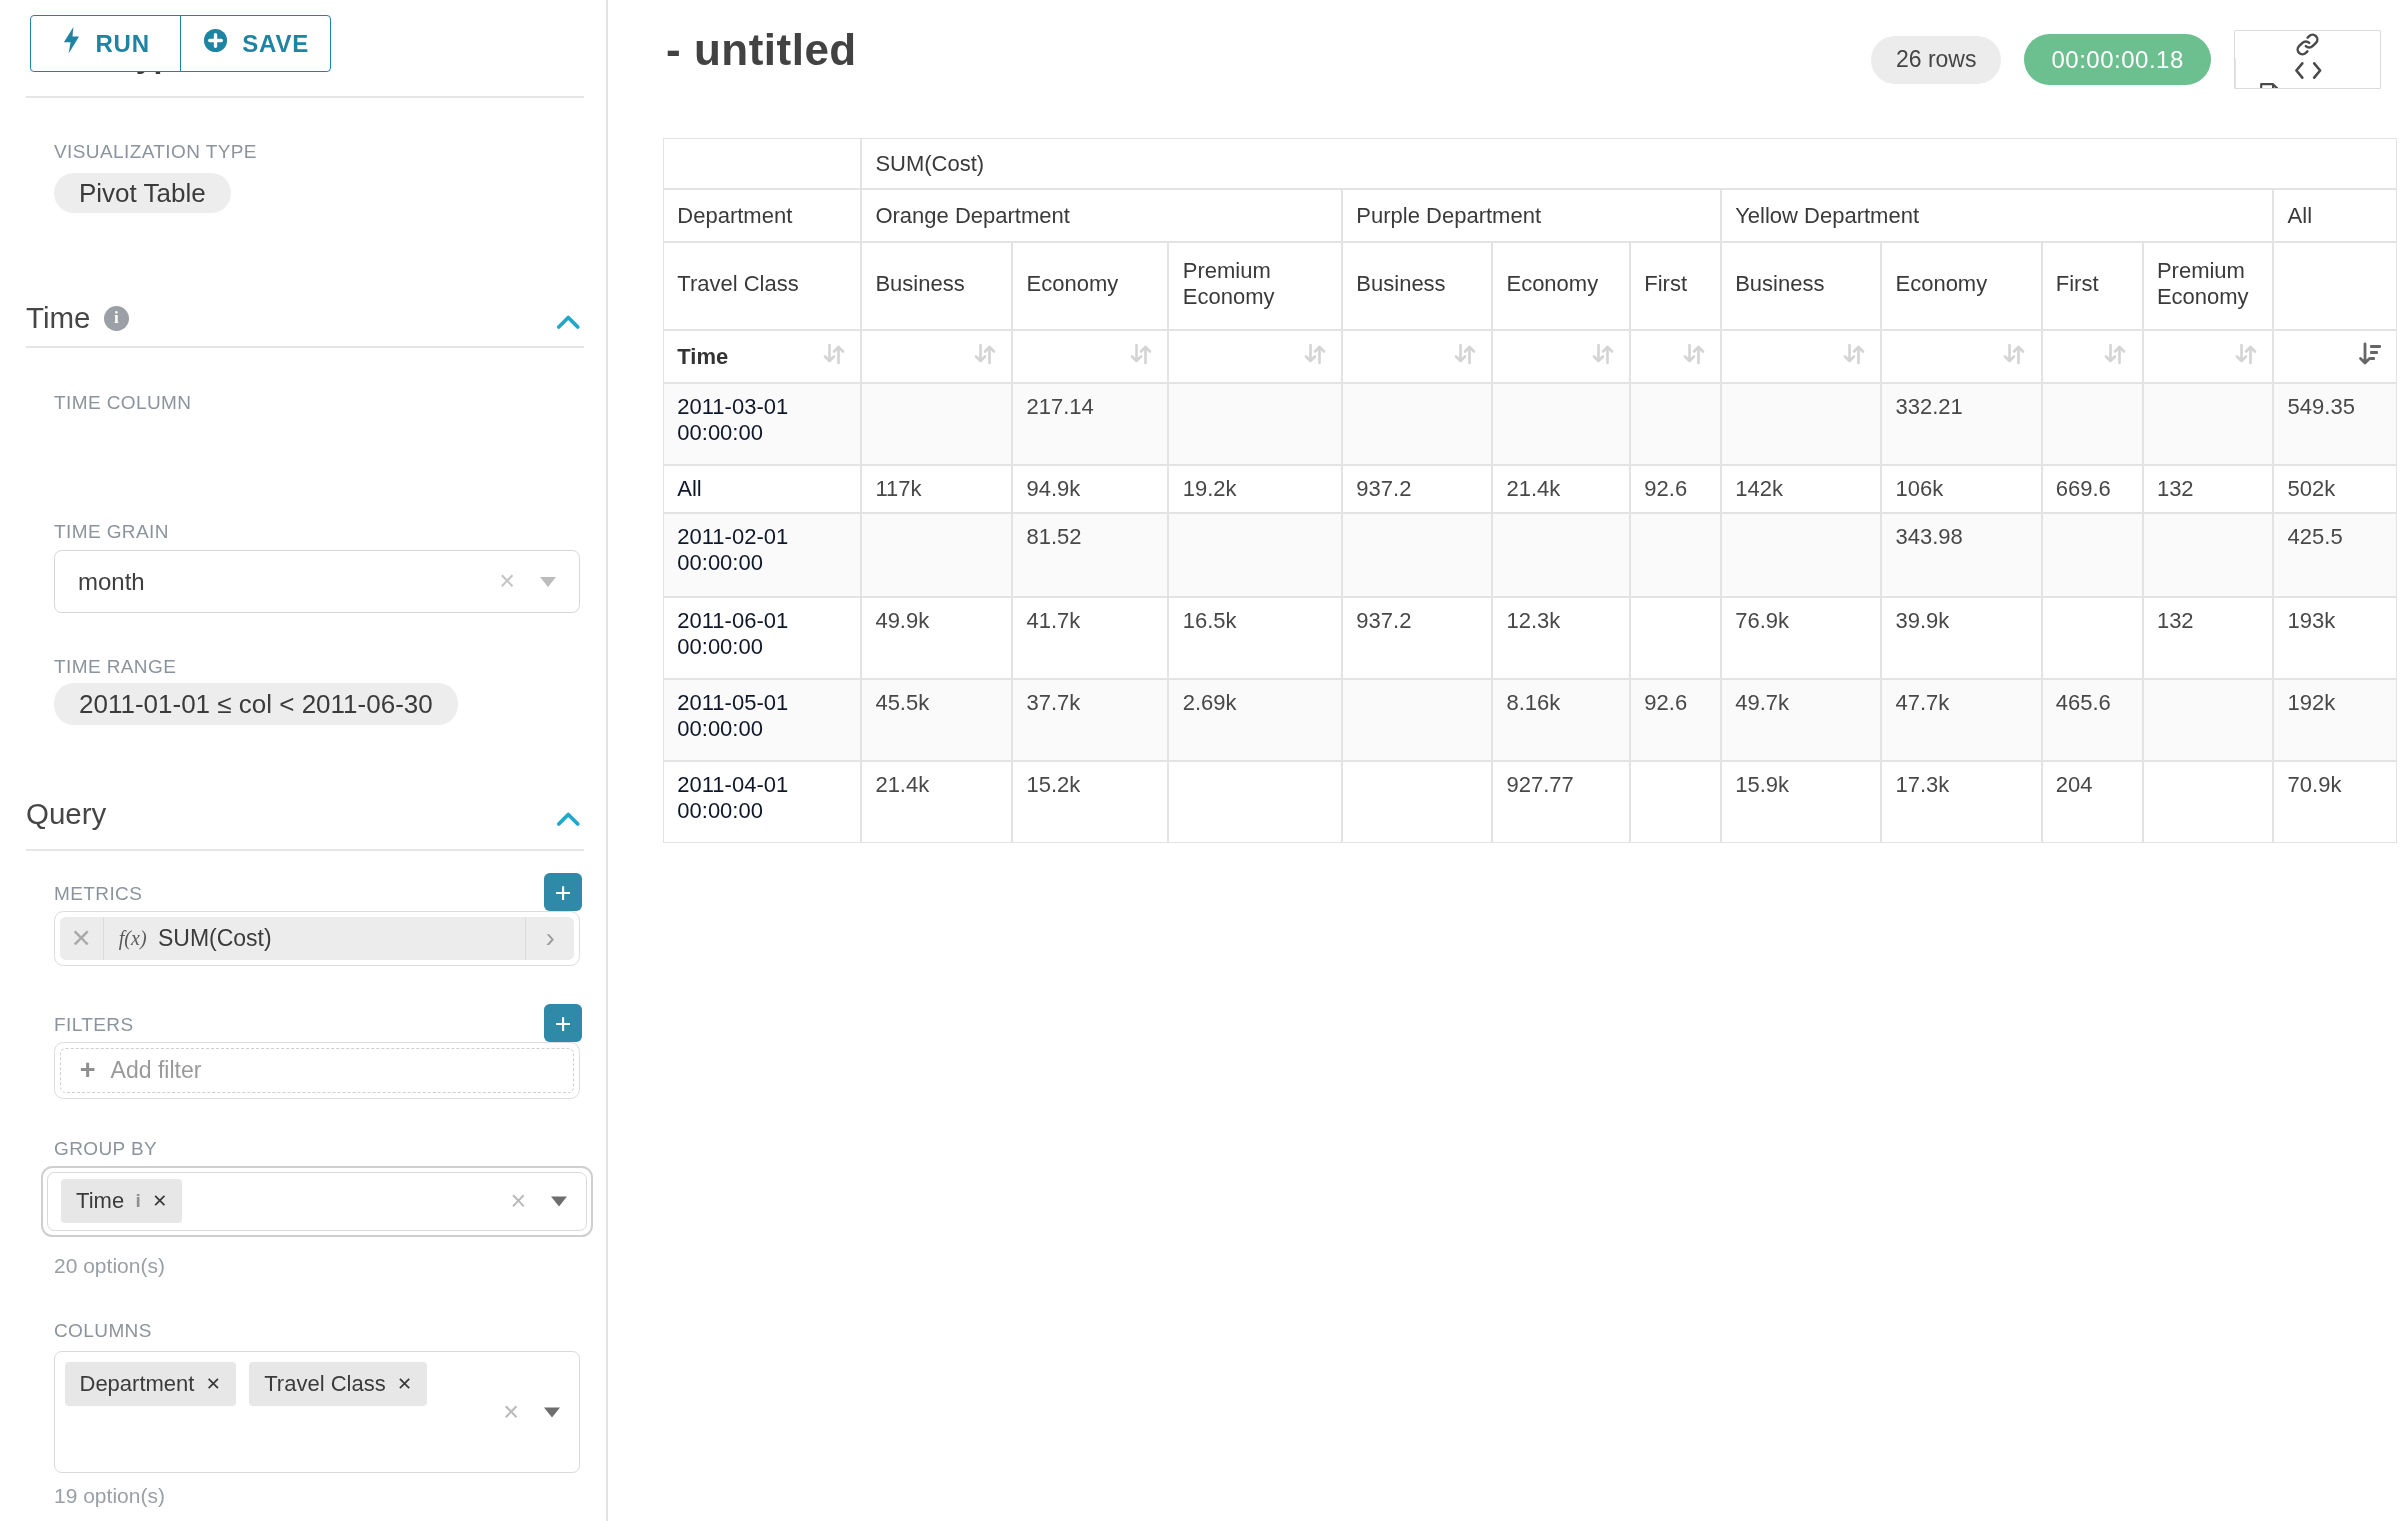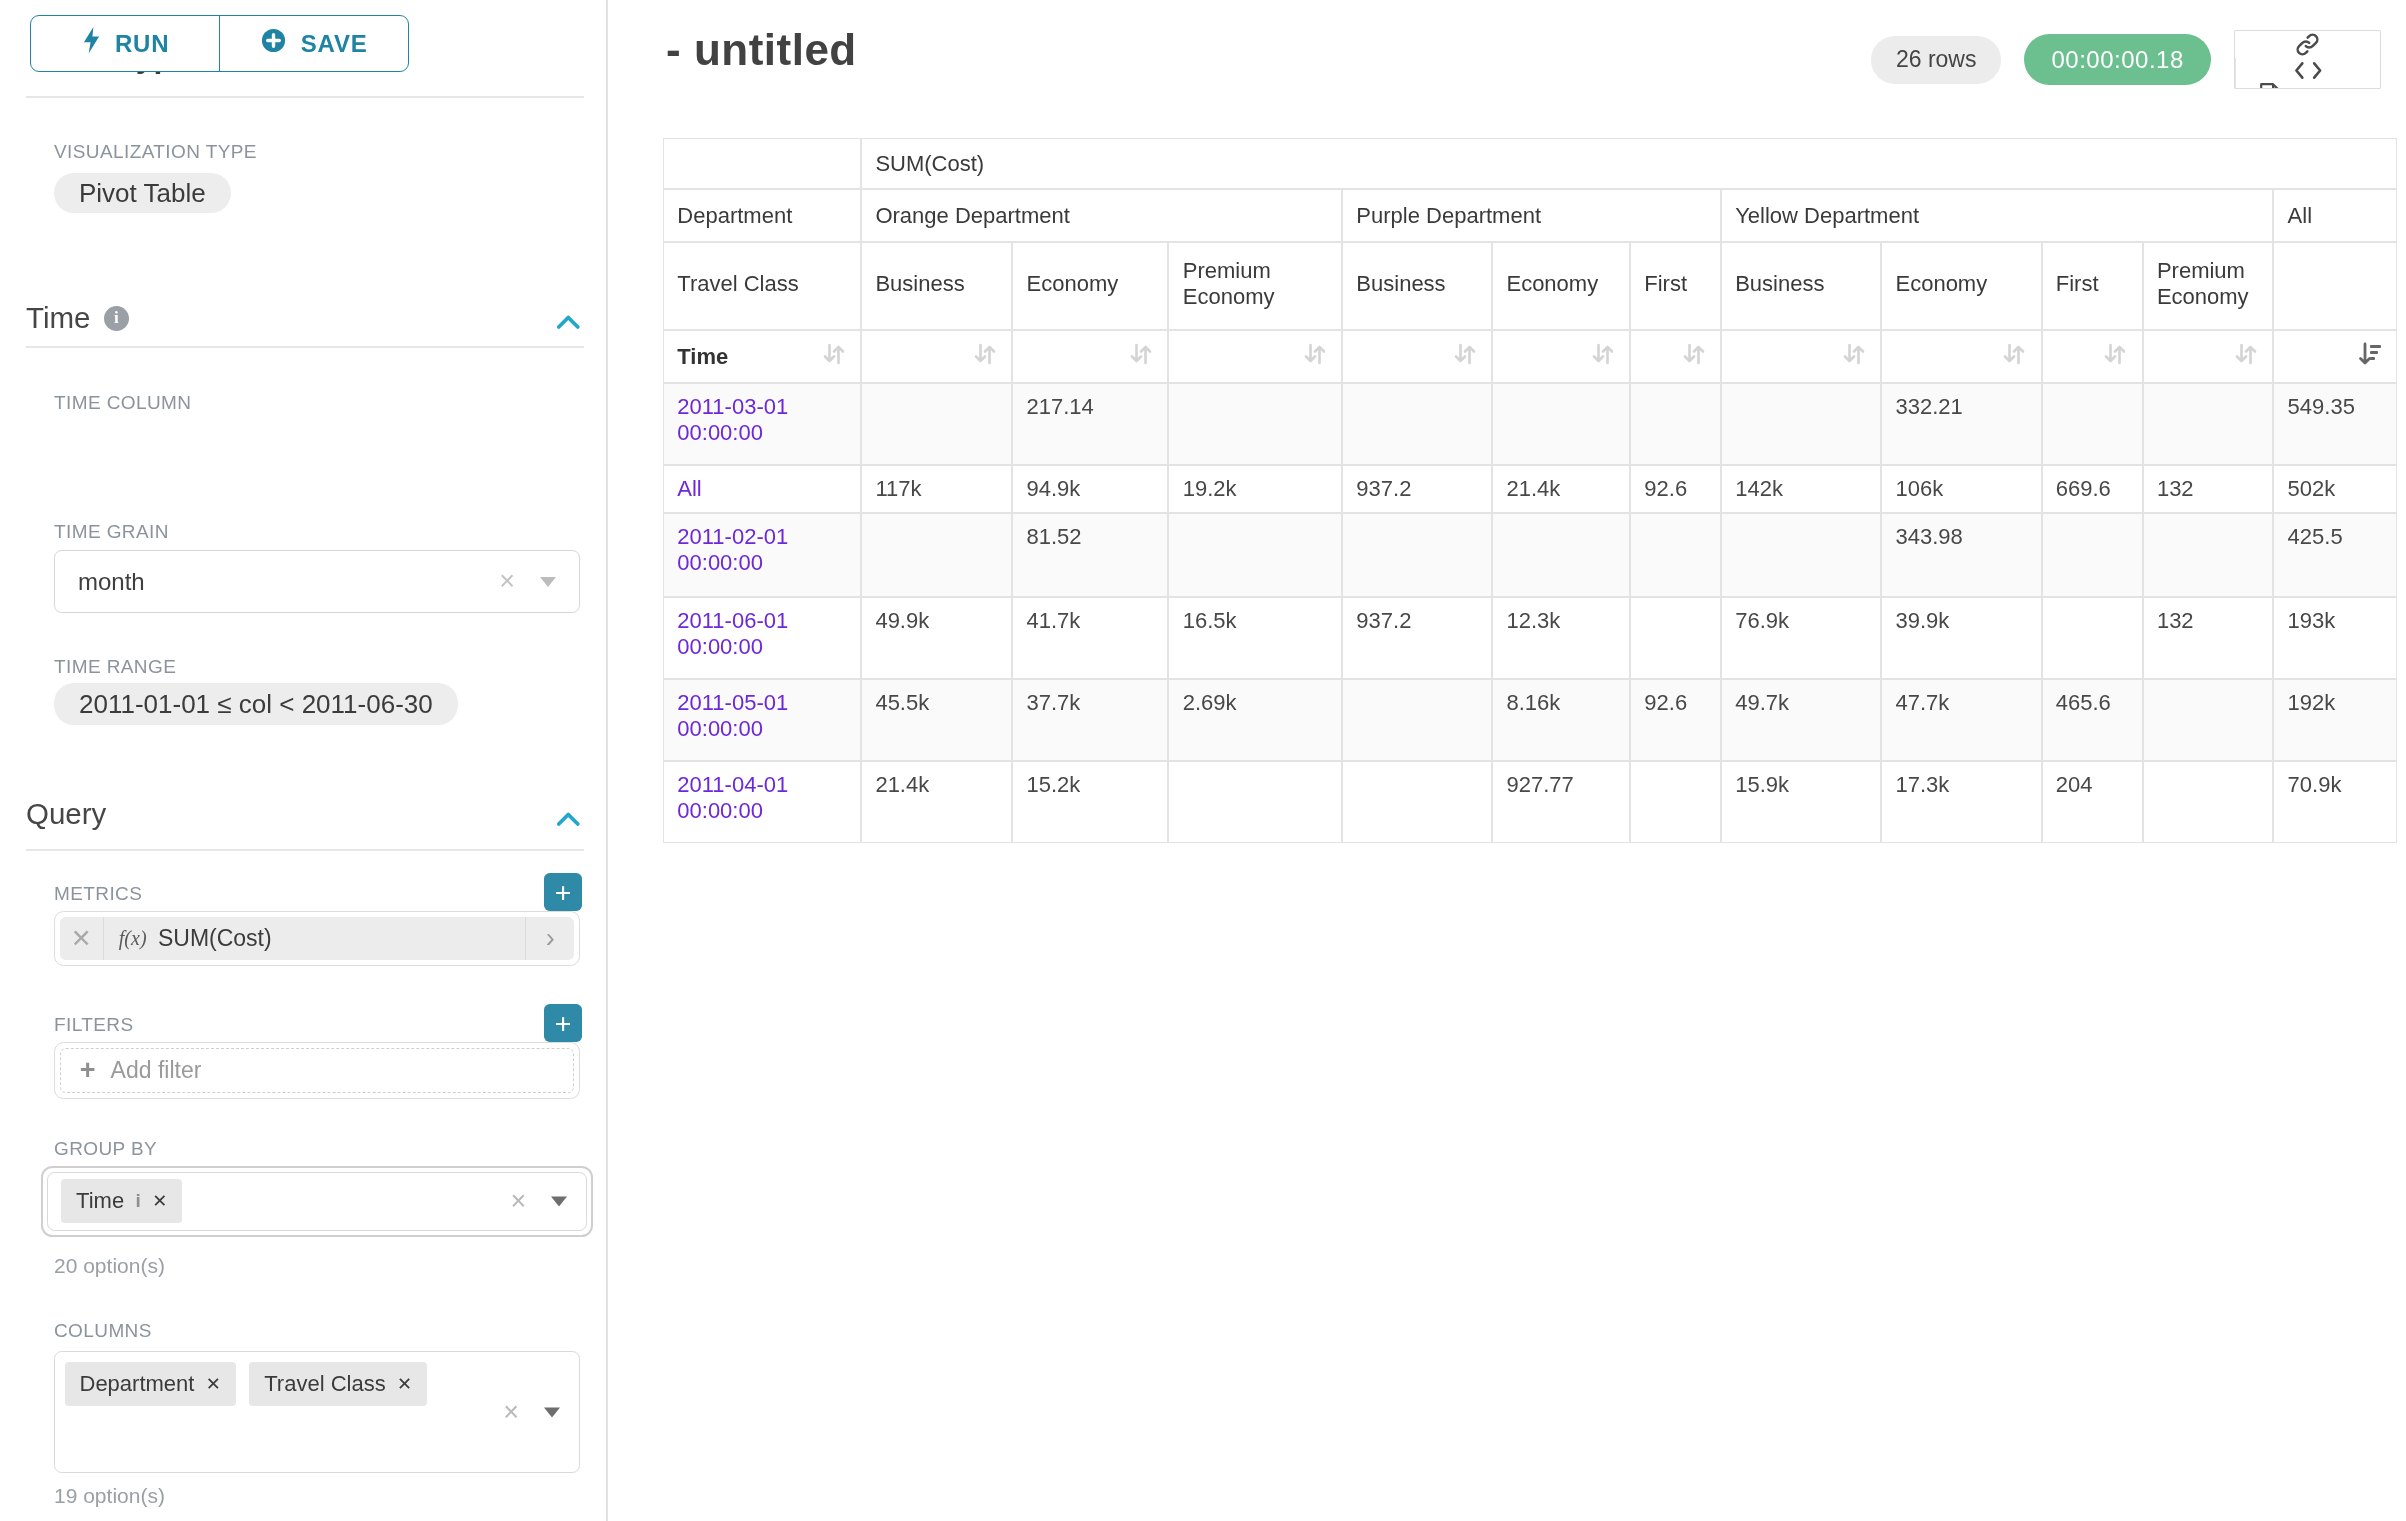--- a/index.html
+++ b/index.html
@@ -2,21 +2,21 @@
 <html style="font-size:15px"><head>
 <meta charset="utf-8">
 <style>
   * { margin:0; padding:0; box-sizing:border-box; }
   html,body { width:2406px; height:1522px; background:#fff; font-family:"Liberation Sans","DejaVu Sans",sans-serif; color:#3b3b3b; }
   #app { position:relative; width:2406px; height:1522px; overflow:hidden; background:#fff; }
 
   
   .sidebar { position:absolute; left:0; top:0; width:608px; height:1522px; background:#fff; border-right:2.9px solid #e2e2e2; }
   .action-bar { position:absolute; top:0; left:0; right:0; height:72px; background:#fff; z-index:3; }
-  .run-save-group { position:absolute; top:15px; left:30px; width:379px; height:57px; display:flex; border:1.9px solid #1f84a3; border-radius:9px; background:#fff; overflow:hidden; }
+  .run-save-group { position:absolute; top:15px; left:30px; width:301px; height:57px; display:flex; border:1.9px solid #1f84a3; border-radius:4px; background:#fff; overflow:hidden; }
   .rs-btn { flex:1; display:flex; align-items:center; justify-content:center; gap:13.3px; color:#1f84a3; font-size:24px; font-weight:700; letter-spacing:0.8px; cursor:pointer; }
   .rs-btn + .rs-btn { border-left:1.9px solid #1f84a3; }
 
   .clipped-heading { position:absolute; top:38px; left:26px; font-size:32px; color:#3b3b3b; z-index:1; }
   .clipped-chevron { position:absolute; top:44px; left:550px; z-index:1; }
   .heading-divider { position:absolute; top:96px; left:26px; width:558px; height:1.9px; background:#e6e6e6; }
 
   .field-label { position:absolute; left:54px; font-size:19px; color:#8b949c; letter-spacing:0.4px;text-align:center; }
   .pill { position:absolute; left:54px; height:40px; display:inline-flex; align-items:center; padding:0 25px; background:#ededed; border-radius:20px; font-size:26px; color:#3b3b3b; }
 
@@ -71,21 +71,21 @@
 
   
   .pivot-wrap { position:absolute; top:138px; left:52px; }
   table.pivot { border-collapse:separate; border-spacing:0; table-layout:fixed; width:1734px; }
   table.pivot th, table.pivot td { border:1.9px solid #e3e3e3; background:#fff; padding:9.5px 13.3px; font-size:22px; font-weight:400; text-align:left; overflow:hidden; }
   table.pivot thead th { color:#3a3a3a; vertical-align:middle; }
   tr.class-row th { vertical-align:bottom; padding-bottom:13.3px; }
   tr.sort-row th { vertical-align:middle; }
   .sort-flex { display:flex; align-items:center; justify-content:flex-end; }
   .sort-flex .lbl { flex:1; font-weight:700; color:#333; }
-  tbody th { font-weight:700; color:#6d28d9; vertical-align:top; }
+  tbody th { font-weight:700; color:#0f172a; vertical-align:top; }
   tbody td { color:#484848; vertical-align:top; }
   tbody tr.striped th, tbody tr.striped td { background:#fafafa; }
 </style>
 </head>
 <body>
 
 <div id="app">
 
   <aside class="sidebar">
 

